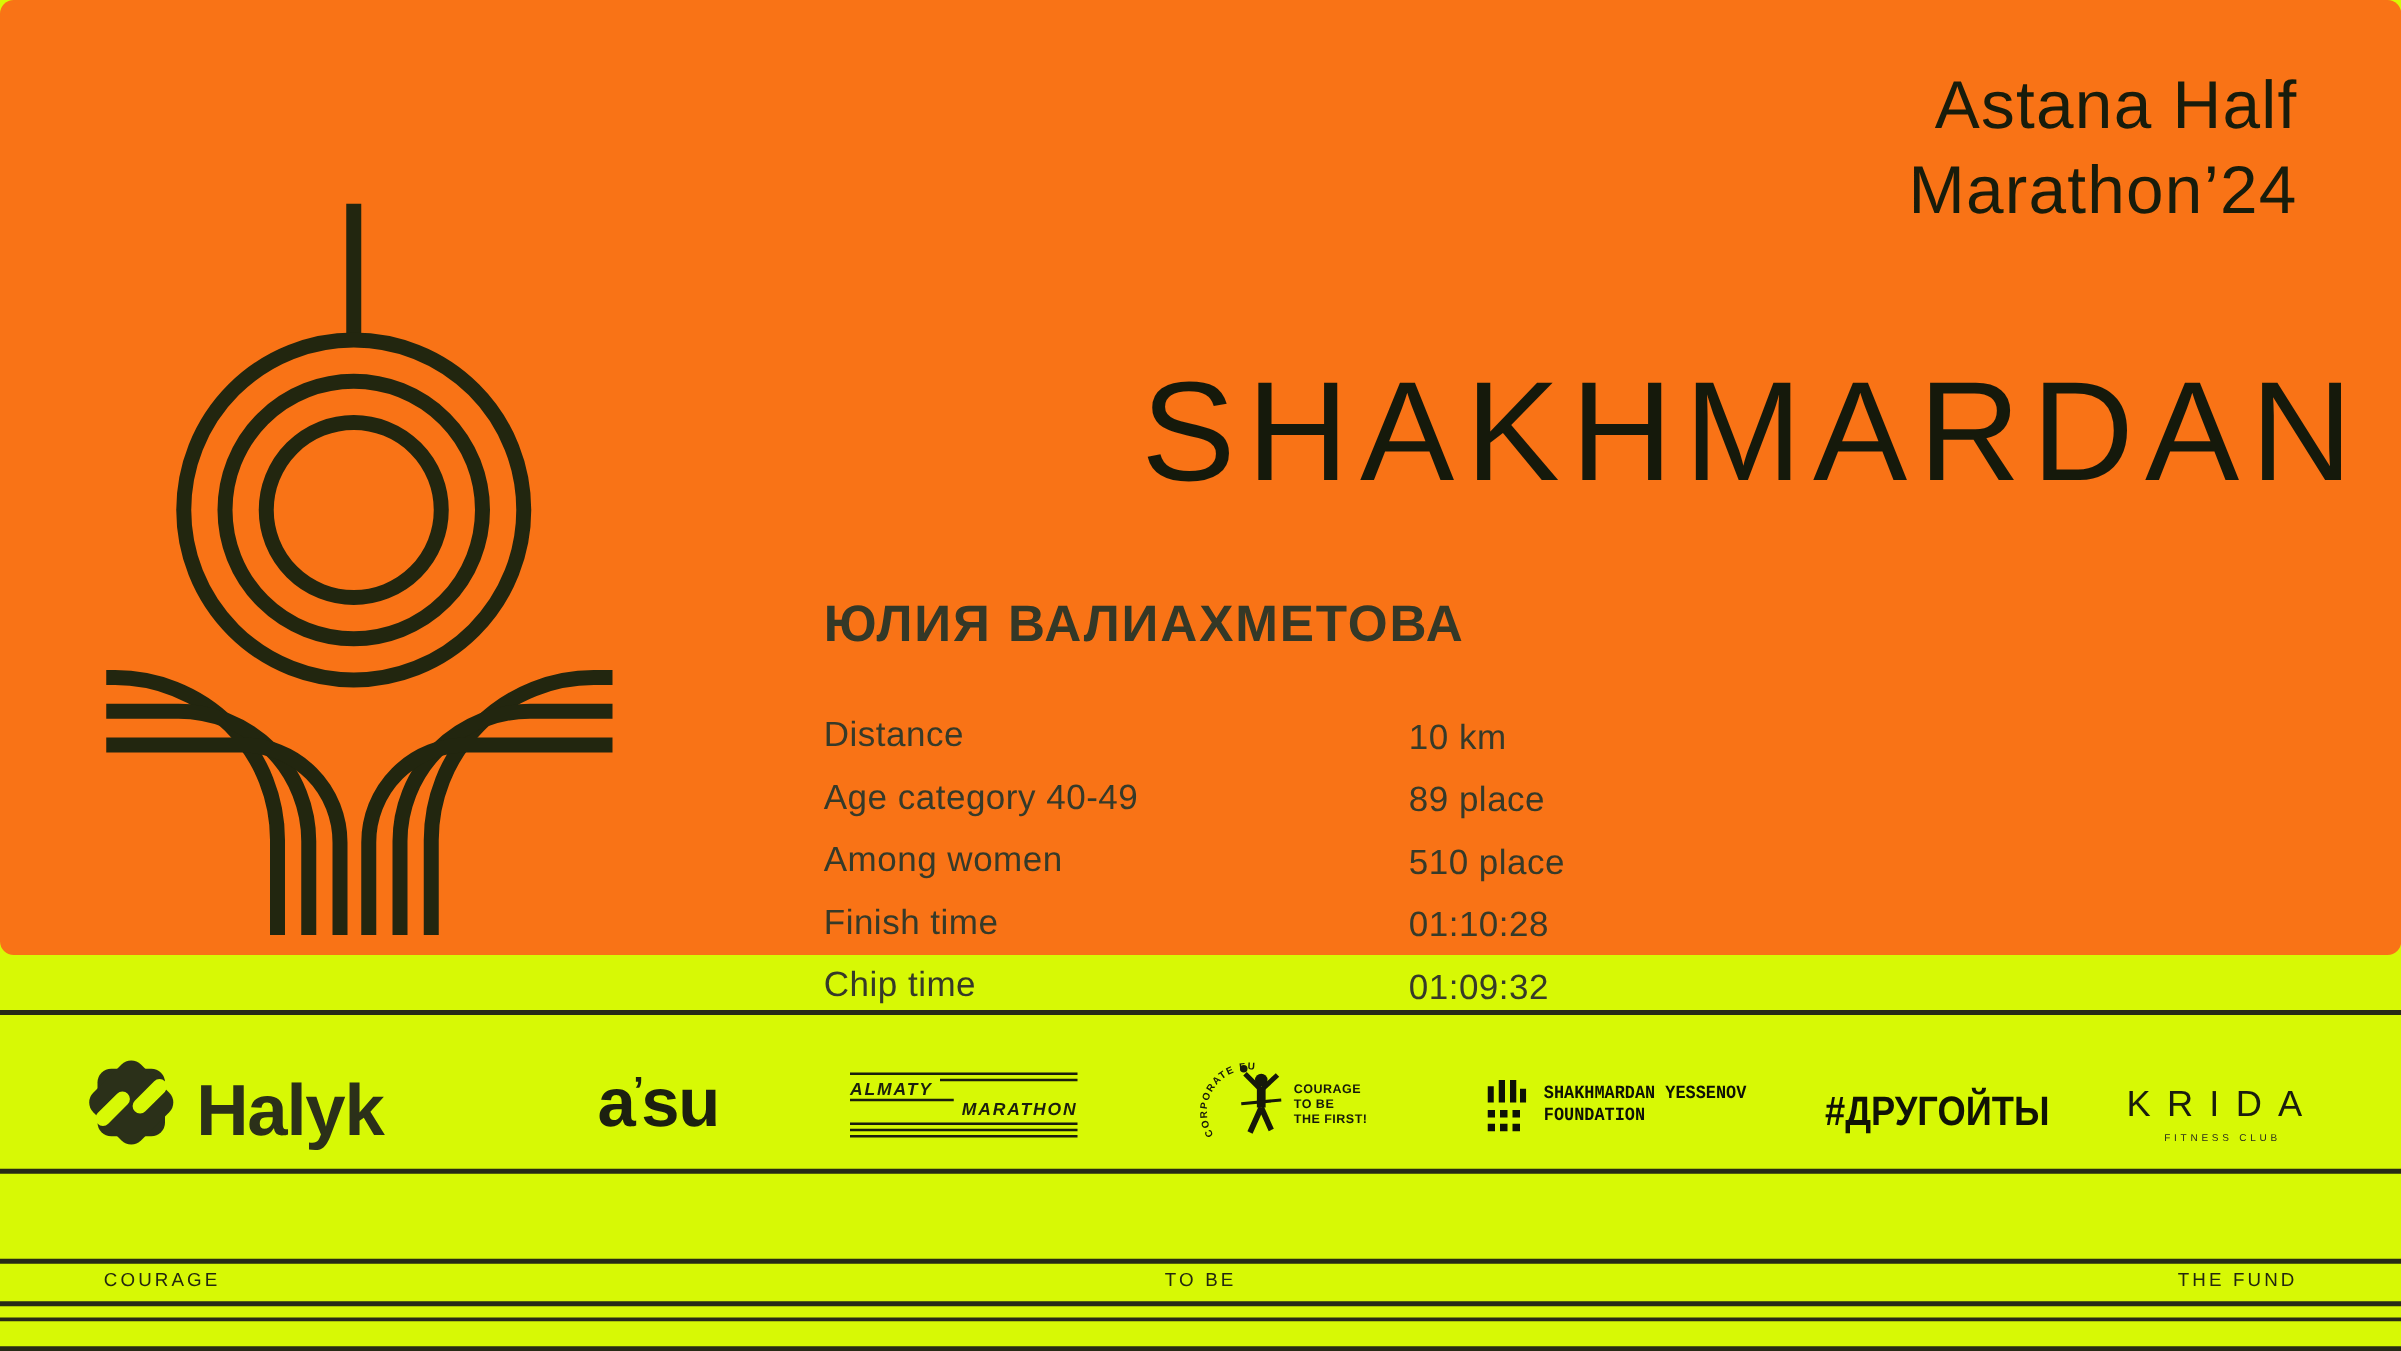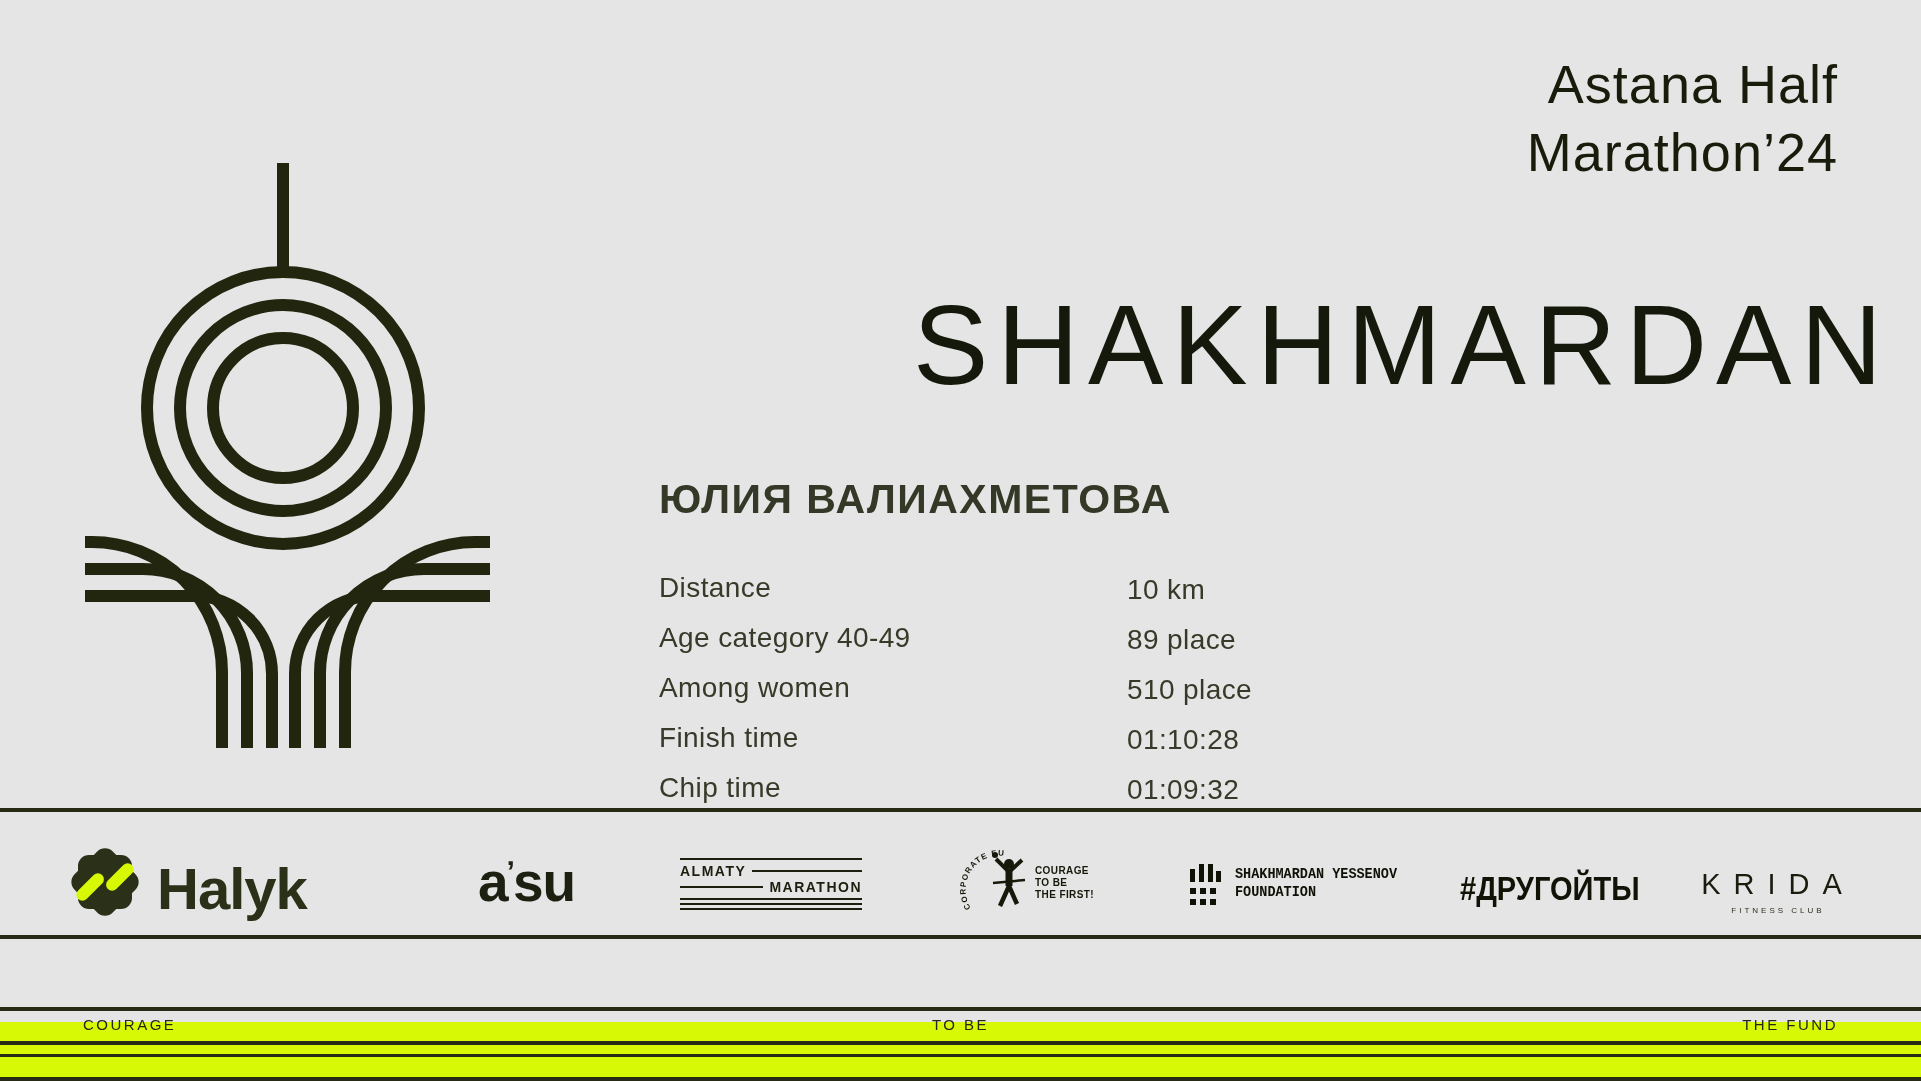--- a/index.html
+++ b/index.html
@@ -1,21 +1,21 @@
 <!DOCTYPE html>
 <html><head>
 <meta charset="utf-8">
 <style>
   html,body{margin:0;padding:0;}
   body{
     width:1921px;height:1081px;overflow:hidden;
     font-family:"Liberation Sans","DejaVu Sans",sans-serif;
     background:#d7f905;
   }
-  .cert{position:relative;width:1921px;height:1022px;background:#e5e5e5;color:#22260f;}
+  .cert{position:relative;width:1921px;height:764px;background:#f97316;color:#22260f;border-radius:11px;}
 
   
   .title{
     position:absolute;top:50px;right:83px;text-align:right;
     font-size:54px;line-height:68px;font-weight:500;letter-spacing:1px;color:#181c0b;
   }
   .heading{
     position:absolute;top:280px;right:30px;
     font-size:113px;font-weight:500;letter-spacing:9px;color:#15190b;white-space:nowrap;
   }
@@ -32,21 +32,21 @@
   
   .hline{position:absolute;left:0;width:1921px;background:#272b16;}
 
   
   .halyk{position:absolute;left:65px;top:842px;display:flex;align-items:flex-end;}
   .halyk-text{font-size:58px;font-weight:700;letter-spacing:-1px;color:#2b3019;margin-left:12px;margin-top:-4px;}
   .asu{position:absolute;left:478px;top:850px;font-size:55px;font-weight:700;color:#1c2010;letter-spacing:-1px;}
   .asu .acc{font-size:0.55em;vertical-align:0.62em;margin:0 -1px;}
   .almaty{position:absolute;left:680px;top:855px;width:182px;color:#1b1f0d;}
   .am-line{height:2px;background:#1b1f0d;margin:3px 0;}
-  .am-row{display:flex;align-items:center;}
+  .am-row{display:flex;font-style:italic;}
   .am-row .fill{flex:1;height:2px;background:#1b1f0d;}
   .am-txt{font-size:14px;font-weight:700;letter-spacing:1.5px;line-height:16px;}
   .corp{position:absolute;left:955px;top:842px;}
   .yessenov{position:absolute;left:1190px;top:864px;display:flex;align-items:flex-start;color:#0e1106;font-family:Liberation Mono, monospace;}
   .yessenov-text{margin-left:14px;font-size:15px;font-weight:800;line-height:18px;letter-spacing:0;transform:scaleX(0.9);transform-origin:left top;white-space:nowrap;margin-top:2px;}
   .drugoity{position:absolute;left:1460px;top:870px;font-size:33px;font-weight:800;color:#101305;transform:scaleX(0.88);transform-origin:left top;white-space:nowrap;}
   .krida{position:absolute;left:1698px;top:868px;width:160px;text-align:center;color:#1a1d0e;}
   .krida-main{font-size:29px;font-weight:500;letter-spacing:13px;white-space:nowrap;}
   .krida-sub{font-size:8px;letter-spacing:3px;margin-top:5px;color:#2a2e1c;}
 

